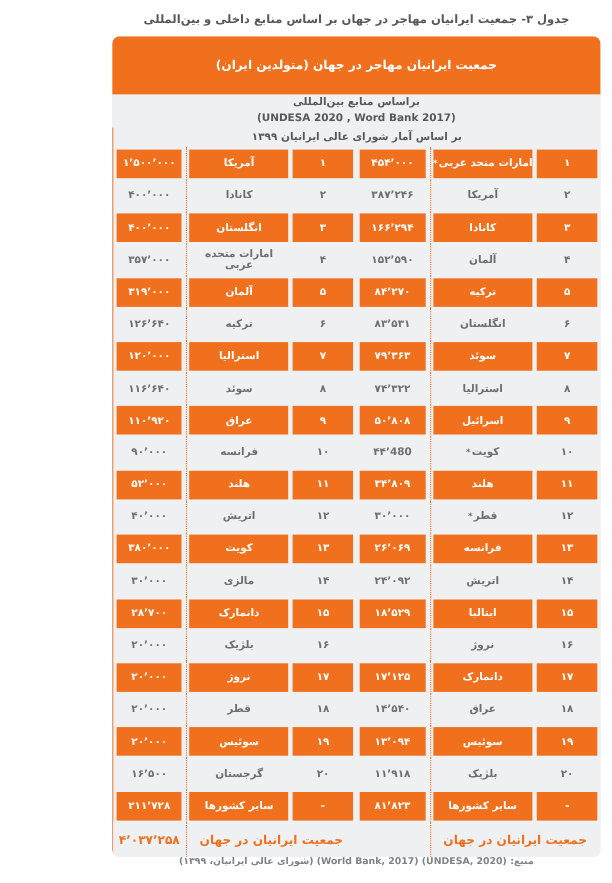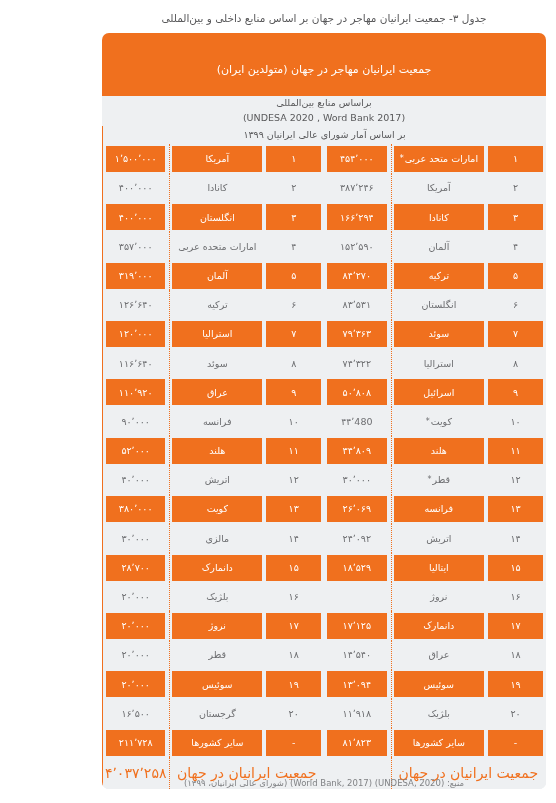--- a/index.html
+++ b/index.html
@@ -13,20 +13,21 @@
     font-family: "DejaVu Sans", "Liberation Sans", sans-serif;
     color: #4a4a4a;
     overflow: hidden;
   }
 
   .page {
     width: 464px;
     height: 803px;
     position: relative;
     box-sizing: border-box;
+    font-weight: bold;
   }
 
   
   .caption {
     text-align: center;
     font-size: 10.5px;
     color: #58585a;
     padding: 11px 16px 0 16px;
     line-height: 1.5;
     letter-spacing: 0;
@@ -41,21 +42,21 @@
     background: #eef0f2;
     border-radius: 7px;
     overflow: hidden;
   }
 
   .table-title {
     background: #F0701E;
     color: #ffffff;
     text-align: center;
     font-size: 11px;
-    padding: 29px 8px 19px 8px;
+    padding: 19px 8px 19px 8px;
     line-height: 1.4;
   }
 
   
   .subhead {
     display: flex;
     flex-direction: column;
     background: #eef0f2;
     height: 48px;
   }
@@ -144,21 +145,21 @@
     display: flex;
     flex-direction: row;
     align-items: stretch;
     height: 32px;
     position: relative;
     background: #eef0f2;
   }
   .total-row .cell-inner {
     background: transparent;
     color: #F0701E;
-    font-size: 14px;
+    font-size: 11px;
   }
   .total-label { width: 70%; }
   .total-value { width: 30%; padding-right: 4px; padding-left: 3px; }
 
   
   .source {
     position: absolute;
     left: 0;
     right: 0;
     bottom: 12px;

